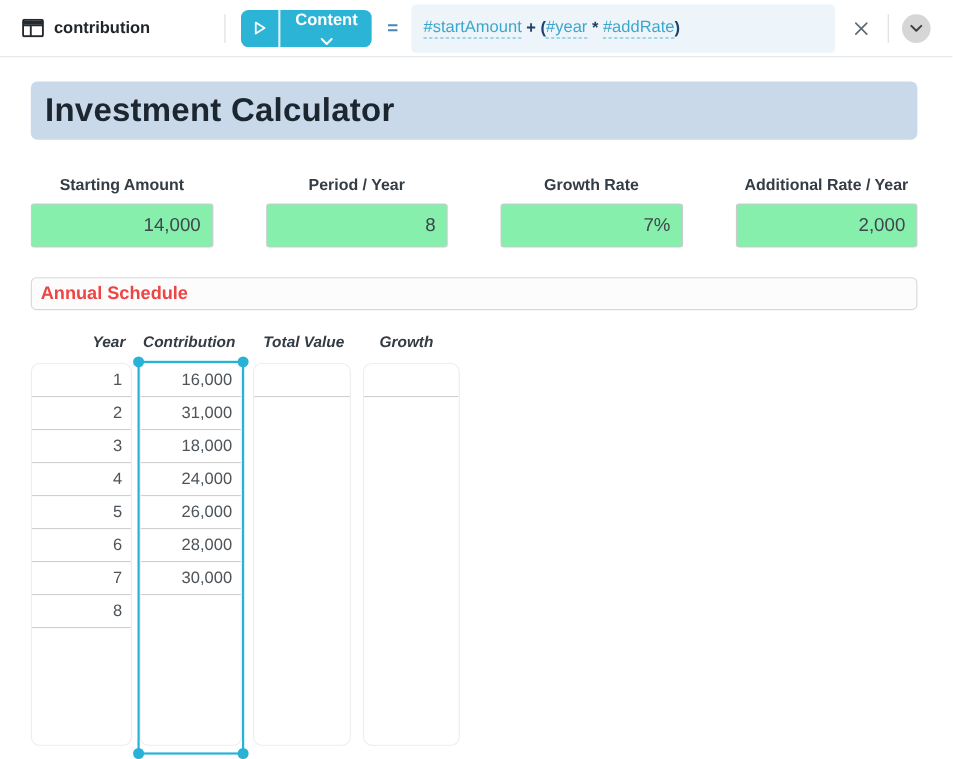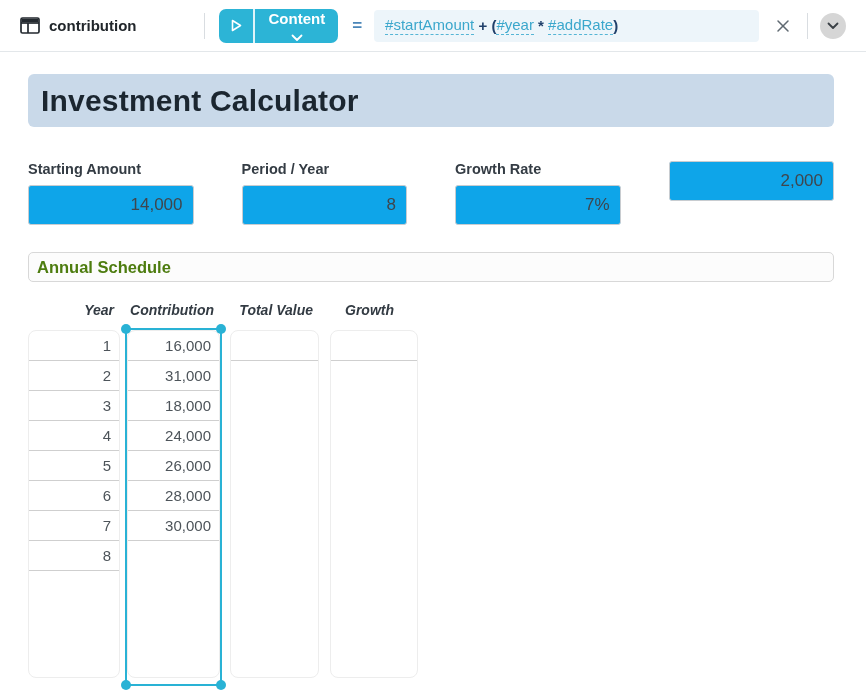--- a/index.html
+++ b/index.html
@@ -12,46 +12,46 @@
   .tb-title { display:flex; align-items:center; gap:9px; }
   .tb-title span { font-size:15px; font-weight:700; color:#21262b; }
   .vdiv { width:1px; height:26px; background:#d9dde1; }
   .vdiv.m1 { margin-left:68px; margin-right:14px; }
   .btn-group { display:flex; align-items:stretch; height:34px; border-radius:7px; overflow:hidden; }
   .seg { background:#2cb4d6; display:flex; align-items:center; justify-content:center; cursor:pointer;flex-direction:column; }
   .seg.play { width:36px; border-right:2px solid rgba(255,255,255,.85); }
   .seg.content { padding:0 13px; gap:7px; }
   .seg.content span { color:#ffffff; font-size:15px; font-weight:700; }
   .equals { color:#4a86b8; font-weight:700; font-size:17px; margin:0 12px 0 14px; }
-  .formula { flex:0 0 385px; height:32px; background:#edf5fa; border-radius:4px;
+  .formula { flex:0 0 385px; height:44px; background:#edf5fa; border-radius:4px;
     display:flex; align-items:center; padding:0 11px; font-size:15px; white-space:pre; cursor:text; }
   .tok-ref { color:#3ba7cc; border-bottom:1px dashed #55b5d5; padding-bottom:1px; }
   .tok-op  { color:#20406b; font-weight:700; }
   .close-x { margin-left:12px; width:24px; height:24px; display:flex; align-items:center;
     justify-content:center; cursor:pointer; }
   .vdiv.m2 { margin:0 12px; }
   .circle-btn { width:26px; height:26px; border-radius:50%; background:#d6d6d6;
     display:flex; align-items:center; justify-content:center; cursor:pointer; }
 
   
   .content { padding:0 32px 0 28px; }
   .banner { margin-top:22px; height:53px; background:#c9d9e9; border-radius:6px;
     display:flex; align-items:center; padding-left:13px; }
   .banner h1 { font-size:30px; font-weight:800; color:#1b2630; letter-spacing:.2px; }
 
   .fields-row { margin-top:34px; display:grid; grid-template-columns:repeat(4,1fr); column-gap:48px; }
-  .field-group label { display:block; text-align:left; font-size:14.5px; font-weight:700;
+  .field-group label { display:block; text-align:center; font-size:14.5px; font-weight:700;
     color:#343c44; margin-bottom:8px; }
   .field-group input { width:100%; height:40px; border:1px solid #c8ccd0; border-radius:3px;
-    text-align:right; padding-right:10px; font-size:17px; color:#3f464d; background:#0ea5e9;
+    text-align:right; padding-right:10px; font-size:17px; color:#3f464d; background:#86efac;
     font-family:"Liberation Sans", sans-serif; outline:none; }
 
   .section-bar { margin-top:27px; height:30px; background:#fcfcfc; border:1px solid #d8d8d8;
     border-radius:5px; display:flex; align-items:center; padding-left:8px; }
-  .section-bar span { font-size:16.5px; font-weight:700; color:#4d7c0f; }
+  .section-bar span { font-size:16.5px; font-weight:700; color:#ef4444; }
 
   .table-headers { position:relative; height:20px; margin-top:18px;font-style:italic; }
   .table-headers .th { position:absolute; top:0; height:20px; font-size:14px; font-weight:700;
     color:#333b43; text-align:right; padding-right:6px; line-height:20px; }
   .table-body { position:relative; height:360px; margin-top:10px; }
   .col-card { position:absolute; top:0; height:348px; background:#ffffff;
     border:1px solid #ededed; border-radius:8px; overflow:hidden; }
   .cell { height:30px; border-bottom:1px solid #cfcfcf; font-size:15px; color:#4d545a;
     text-align:right; padding-right:8px; line-height:29px; }
   .cell.empty { color:transparent; }
@@ -141,20 +141,21 @@
     </div>
     <div class="field-group">
       <label>Period / Year</label>
       <input value="8" style="">
     </div>
     <div class="field-group">
       <label>Growth Rate</label>
       <input value="7%" style="">
     </div>
     <div class="field-group">
+      <label>Additional Rate / Year</label>
       <input value="2,000" style="">
     </div>
   </div>
 
   <div class="section-bar">
     <span>Annual Schedule</span>
   </div>
 
   <div class="table-headers">
     <div class="th th-year">Year</div>

